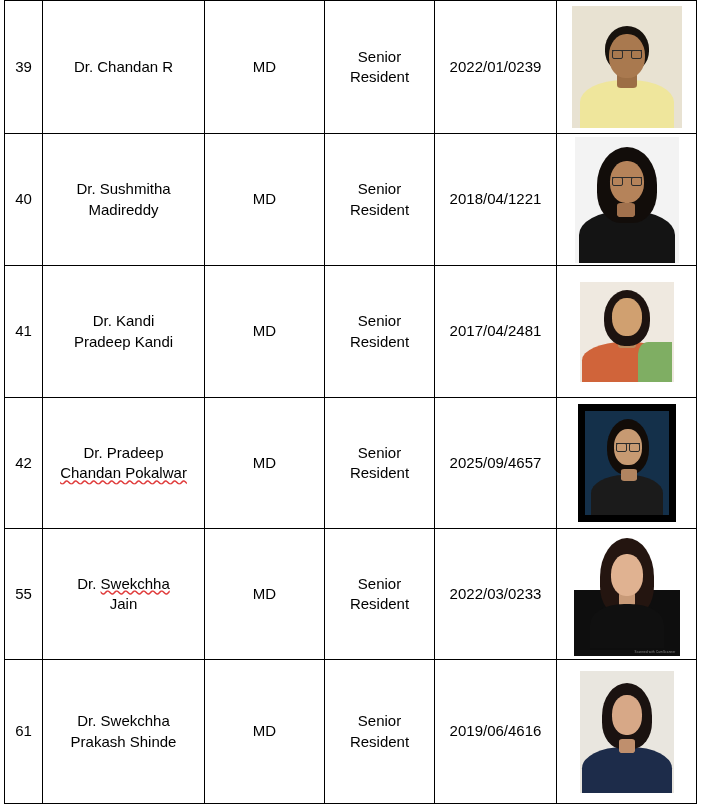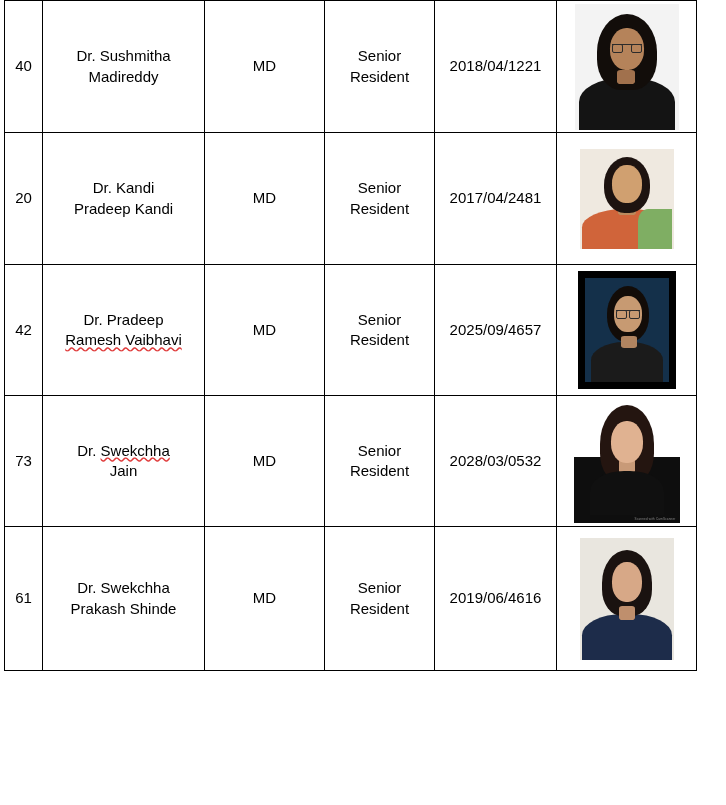--- a/index.html
+++ b/index.html
@@ -122,20 +122,42 @@
     <colgroup>
       <col class="c-sl">
         <col class="c-name">
         <col class="c-qual">
         <col class="c-desig">
         <col class="c-reg">
         <col class="c-photo">
     </colgroup>
     <tbody>
 
+      <tr class="row-39">
+        <td class="cell-sl">39</td>
+        <td class="cell-name">Dr. Chandan R</td>
+        <td class="cell-qual">MD</td>
+        <td class="cell-desig">
+          <span>Senior</span><br>
+          <span>Resident</span>
+        </td>
+        <td class="cell-reg">2022/01/0239</td>
+        <td class="photo-cell">
+          <div class="photo-wrap">
+            <div class="portrait" style="width:110px;height:122px;">
+              <div class="pt-bg" style="background:#e8e2d2;"></div>
+              <div class="pt-body" style="left:8px;bottom:0;width:94px;height:48px;background:#efe69c;"></div>
+              <div class="pt-neck" style="left:45px;bottom:40px;width:20px;height:16px;background:#9c6e45;"></div>
+              <div class="pt-hair" style="left:33px;top:20px;width:44px;height:46px;background:#17120d;"></div>
+              <div class="pt-face" style="left:37px;top:28px;width:36px;height:44px;background:#a9794f;"></div>
+              <div class="pt-glasses" style="left:40px;top:44px;width:30px;"></div>
+            </div>
+          </div>
+        </td>
+      </tr>
 
       <tr class="row-40">
         <td class="cell-sl">40</td>
         <td class="cell-name">
           <span>Dr. Sushmitha</span><br>
           <span>Madireddy</span>
         </td>
         <td class="cell-qual">MD</td>
         <td class="cell-desig">
           <span>Senior</span><br>
@@ -150,21 +172,21 @@
               <div class="pt-hair" style="left:22px;top:10px;width:60px;height:76px;background:#120d0a;border-radius:50% 50% 40% 40%;"></div>
               <div class="pt-neck" style="left:42px;bottom:46px;width:18px;height:14px;background:#a1714d;"></div>
               <div class="pt-face" style="left:35px;top:24px;width:34px;height:42px;background:#b5835a;"></div>
               <div class="pt-glasses" style="left:37px;top:40px;width:30px;"></div>
             </div>
           </div>
         </td>
       </tr>
 
       <tr class="row-41">
-        <td class="cell-sl">20</td>
+        <td class="cell-sl">41</td>
         <td class="cell-name">
           <span>Dr. Kandi</span><br>
           <span>Pradeep Kandi</span>
         </td>
         <td class="cell-qual">MD</td>
         <td class="cell-desig">
           <span>Senior</span><br>
           <span>Resident</span>
         </td>
         <td class="cell-reg">2017/04/2481</td>
@@ -179,21 +201,21 @@
               <div class="pt-face" style="left:32px;top:16px;width:30px;height:38px;background:#d0a070;"></div>
             </div>
           </div>
         </td>
       </tr>
 
       <tr class="row-42">
         <td class="cell-sl">42</td>
         <td class="cell-name">
           <span>Dr. Pradeep</span><br>
-          <span class="spell-underline">Ramesh Vaibhavi</span>
+          <span class="spell-underline">Chandan Pokalwar</span>
         </td>
         <td class="cell-qual">MD</td>
         <td class="cell-desig">
           <span>Senior</span><br>
           <span>Resident</span>
         </td>
         <td class="cell-reg">2025/09/4657</td>
         <td class="photo-cell">
           <div class="photo-wrap">
             <div class="portrait" style="width:98px;height:118px;border:7px solid #000000;box-sizing:border-box;">
@@ -202,31 +224,31 @@
               <div class="pt-hair" style="left:22px;top:8px;width:42px;height:56px;background:#120c08;"></div>
               <div class="pt-neck" style="left:36px;bottom:34px;width:16px;height:12px;background:#b08460;"></div>
               <div class="pt-face" style="left:29px;top:18px;width:28px;height:36px;background:#c79a72;"></div>
               <div class="pt-glasses" style="left:31px;top:32px;width:24px;"></div>
             </div>
           </div>
         </td>
       </tr>
 
       <tr class="row-43">
-        <td class="cell-sl">73</td>
+        <td class="cell-sl">55</td>
         <td class="cell-name">
           <span>Dr. </span><span class="spell-underline">Swekchha</span><br>
           <span>Jain</span>
         </td>
         <td class="cell-qual">MD</td>
         <td class="cell-desig">
           <span>Senior</span><br>
           <span>Resident</span>
         </td>
-        <td class="cell-reg">2028/03/0532</td>
+        <td class="cell-reg">2022/03/0233</td>
         <td class="photo-cell">
           <div class="photo-wrap">
             <div class="portrait" style="width:106px;height:124px;">
               <div class="pt-bg" style="background:#ffffff;"></div>
               <div class="pt-bg" style="top:58px;background:#0e0e0e;"></div>
               <div class="pt-hair" style="left:26px;top:6px;width:54px;height:78px;background:#241510;border-radius:50% 50% 38% 38%;"></div>
               <div class="pt-neck" style="left:45px;top:60px;width:16px;height:14px;background:#c89a78;"></div>
               <div class="pt-face" style="left:37px;top:22px;width:32px;height:42px;background:#e0b291;"></div>
               <div class="pt-body" style="left:16px;bottom:8px;width:74px;height:44px;background:#101010;"></div>
               <span class="pt-cap" style="right:4px;bottom:2px;">Scanned with CamScanner</span>

